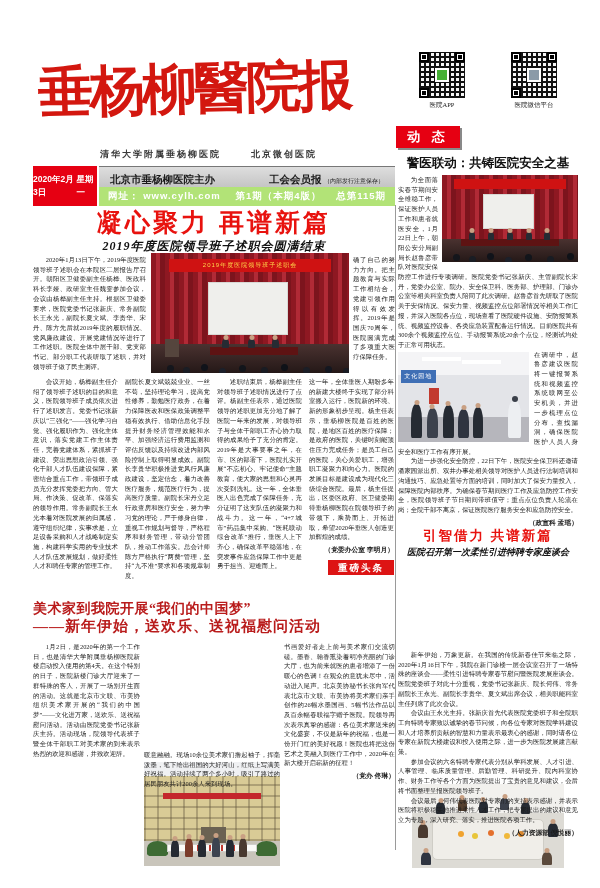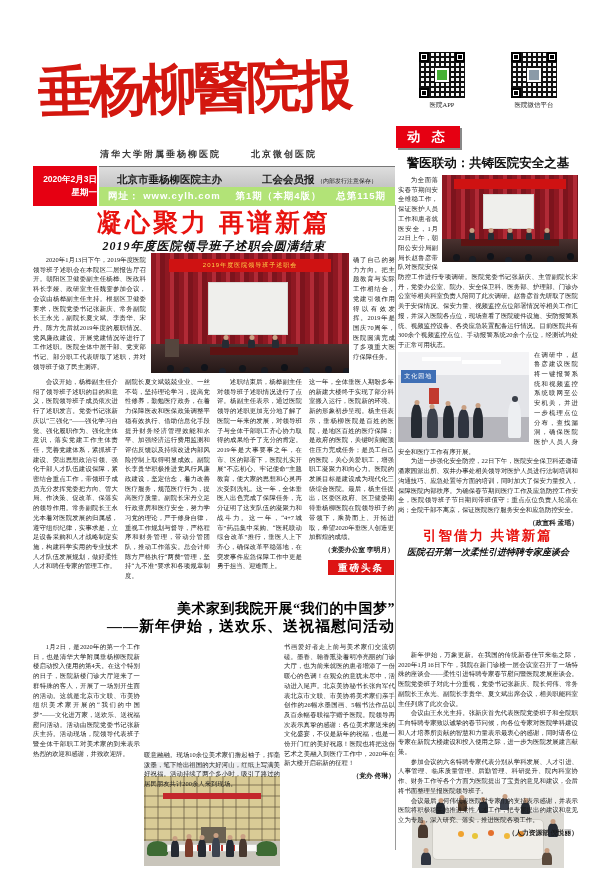--- a/index.html
+++ b/index.html
@@ -7,38 +7,38 @@
         font-family:"Liberation Serif","DejaVu Serif",serif;color:#1a1a1a;}
   .abs{position:absolute;}
 
   
   .masthead{left:38px;top:44px;width:340px;font-size:55px;line-height:1.6;font-weight:bold;
             color:#d3170f;font-family:"DejaVu Serif",serif;letter-spacing:-3px;
             transform:rotate(-1.5deg);white-space:nowrap;}
   .affils{left:100px;top:148px;width:280px;display:flex;gap:30px;font-size:9px;font-weight:bold;
           color:#3a3a3a;letter-spacing:2px;}
   .datebox{left:33px;top:166px;width:64px;height:40px;background:#e60012;color:#fff;
-           display:flex;flex-direction:column;align-items:flex-end;justify-content:center;
+           display:flex;flex-direction:row;align-items:center;justify-content:center;
            font-size:8.5px;font-weight:bold;font-family:"Liberation Sans",sans-serif;line-height:1.5;}
   .graybar{left:99px;top:166px;width:296px;height:28px;
            background:linear-gradient(#dedede,#bdbdbd);border-top:1px solid #777;border-bottom:1px solid #777;
            box-sizing:border-box;display:flex;justify-content:space-between;align-items:center;
-           padding:0 18px;font-size:10.5px;font-weight:bold;}
+           padding:0 11px;font-size:10.5px;font-weight:bold;}
   .graybar .note{font-size:6px;font-weight:normal;}
   .greenbar{left:99px;top:187px;width:296px;height:19px;background:#b2e377;color:#fff;
             display:flex;justify-content:space-between;align-items:center;padding:0 9px;
             box-sizing:border-box;font-size:9.5px;font-weight:bold;
             font-family:"Liberation Sans",sans-serif;letter-spacing:1px;}
 
   
   .h1{left:33px;top:206px;width:362px;text-align:center;font-size:25px;font-weight:bold;
       color:#e8120e;font-family:"Liberation Sans","DejaVu Sans",sans-serif;letter-spacing:3px;}
   .sub1{left:33px;top:238px;width:362px;text-align:center;font-size:12px;font-weight:bold;
         font-style:italic;letter-spacing:1px;color:#111;}
-  .h2{width:362px;left:33px;text-align:right;font-weight:bold;color:#000000;}
+  .h2{width:362px;left:33px;text-align:left;font-weight:bold;color:#b91c1c;}
   .h2.l1{top:600px;font-size:14px;letter-spacing:0.5px;}
   .h2.l2{top:617px;font-size:15px;letter-spacing:1px;}
   .h3{left:398px;top:155px;width:180px;text-align:center;font-size:12.5px;font-weight:bold;
       color:#111;font-family:"Liberation Sans","DejaVu Sans",sans-serif;}
   .h4{left:398px;top:527px;width:180px;text-align:center;font-size:13.5px;font-weight:bold;
       color:#e8120e;font-family:"Liberation Sans","DejaVu Sans",sans-serif;letter-spacing:2px;}
   .sub4{left:398px;top:546px;width:180px;text-align:center;font-size:9px;font-weight:bold;
         font-style:italic;color:#111;}
 
   

